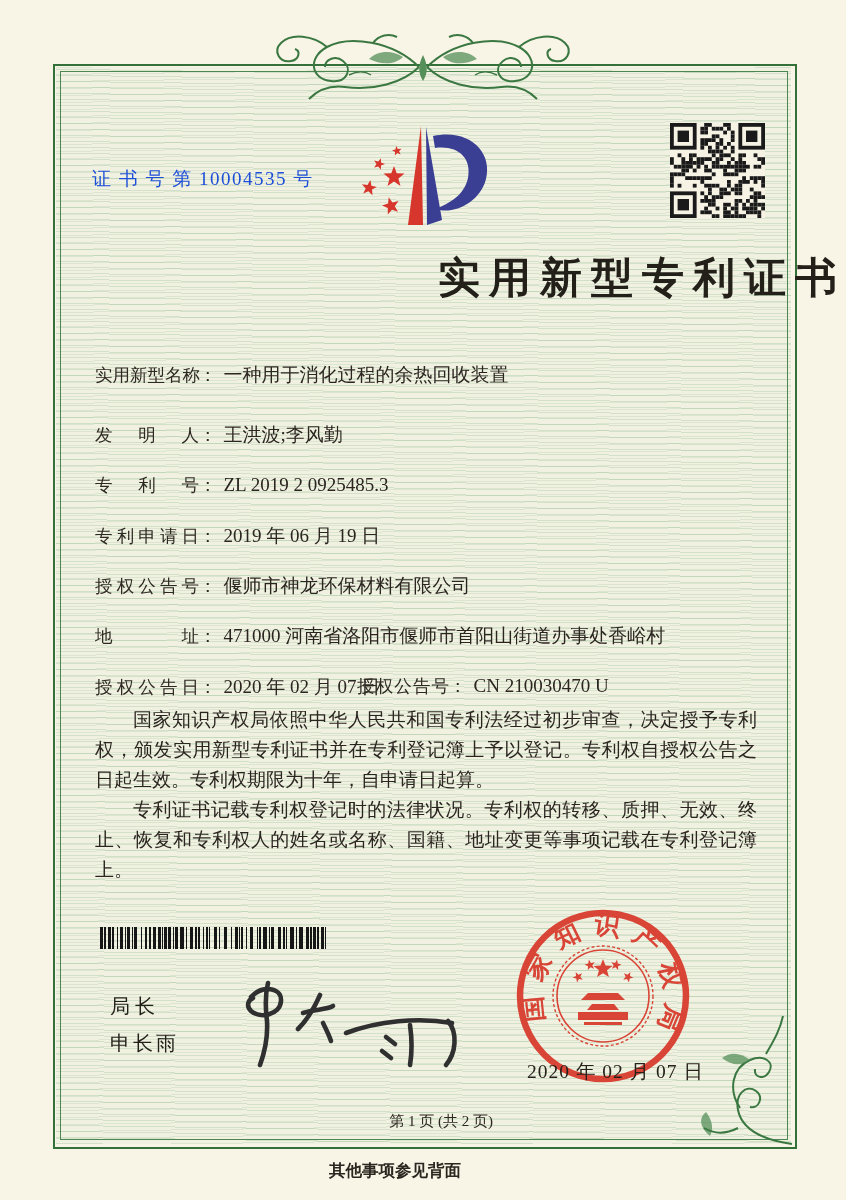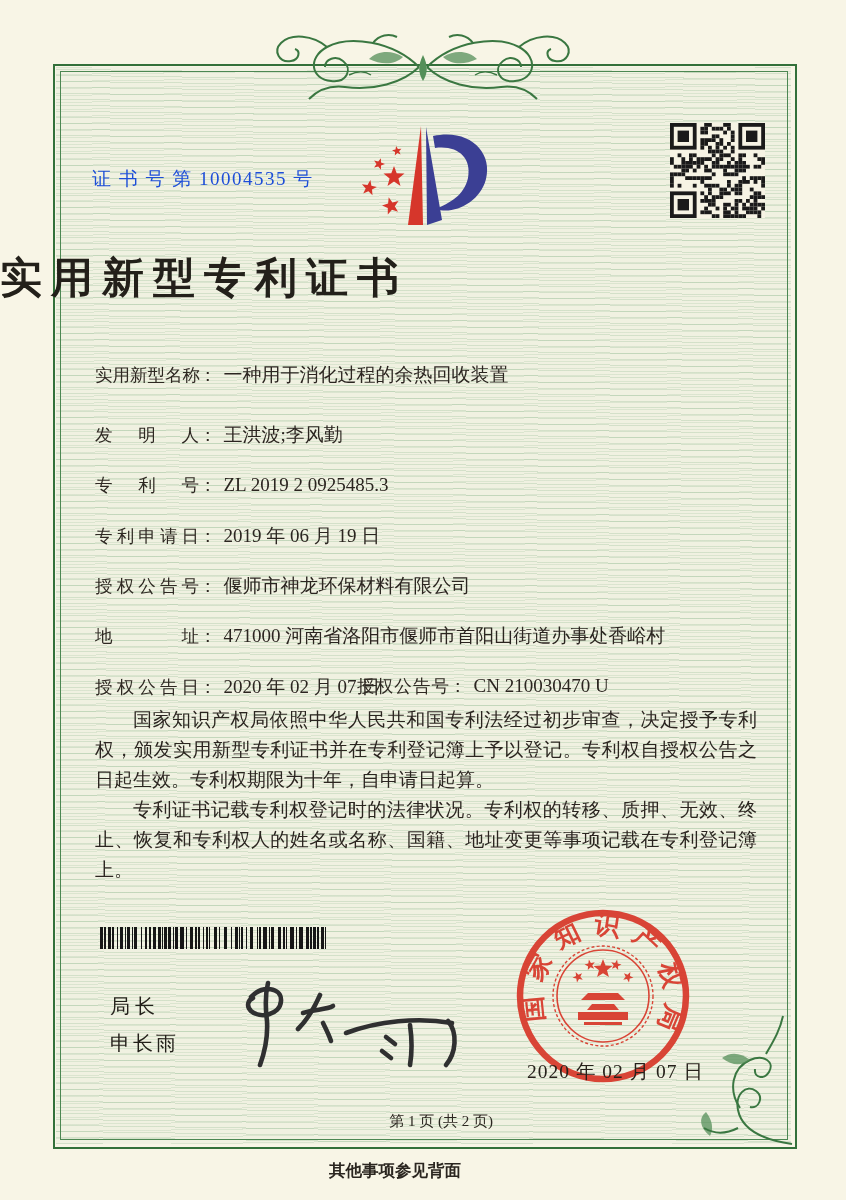--- a/index.html
+++ b/index.html
@@ -18,21 +18,21 @@
     z-index:0;
   }
   .frame-outer{position:absolute;left:53px;top:64px;width:740px;height:1081px;border:2.5px solid #33703a;z-index:2;}
   .frame-inner{position:absolute;left:60px;top:71px;width:726px;height:1067px;border:1.2px solid #4c8752;z-index:2;}
   .orn-top{position:absolute;left:253px;top:27px;z-index:3;}
   .orn-br{position:absolute;left:680px;top:1008px;z-index:3;}
 
   .certno{position:absolute;left:92px;top:132px;font-size:19px;letter-spacing:1.5px;z-index:4;color:#1d4ed8;margin-top:34px;}
   .logo{position:absolute;left:345px;top:112px;z-index:4;}
   .qr{position:absolute;left:670px;top:123px;z-index:4;}
-  .title{position:absolute;left:0;width:846px;top:250px;text-align:left;
+  .title{position:absolute;left:0;width:846px;top:250px;text-align:right;
          font-size:42px;font-weight:600;letter-spacing:9px;color:#23201a;z-index:4;}
 
   .fields{position:absolute;left:95px;top:362px;width:665px;z-index:4;}
   .frow{position:absolute;left:0;height:28px;white-space:nowrap;}
   .flabel{display:inline-block;width:104px;font-size:17.5px;
           text-align:justify;text-align-last:justify;text-justify:inter-character;color:#2e2822;}
   .flabel2{display:inline-block;width:92px;font-size:17.5px;
           text-align:justify;text-align-last:justify;text-justify:inter-character;color:#2e2822;}
   .fcolon{font-size:17.5px;margin-right:7px;color:#2e2822;}
   .fvalue{font-size:19px;color:#2b2520;}

